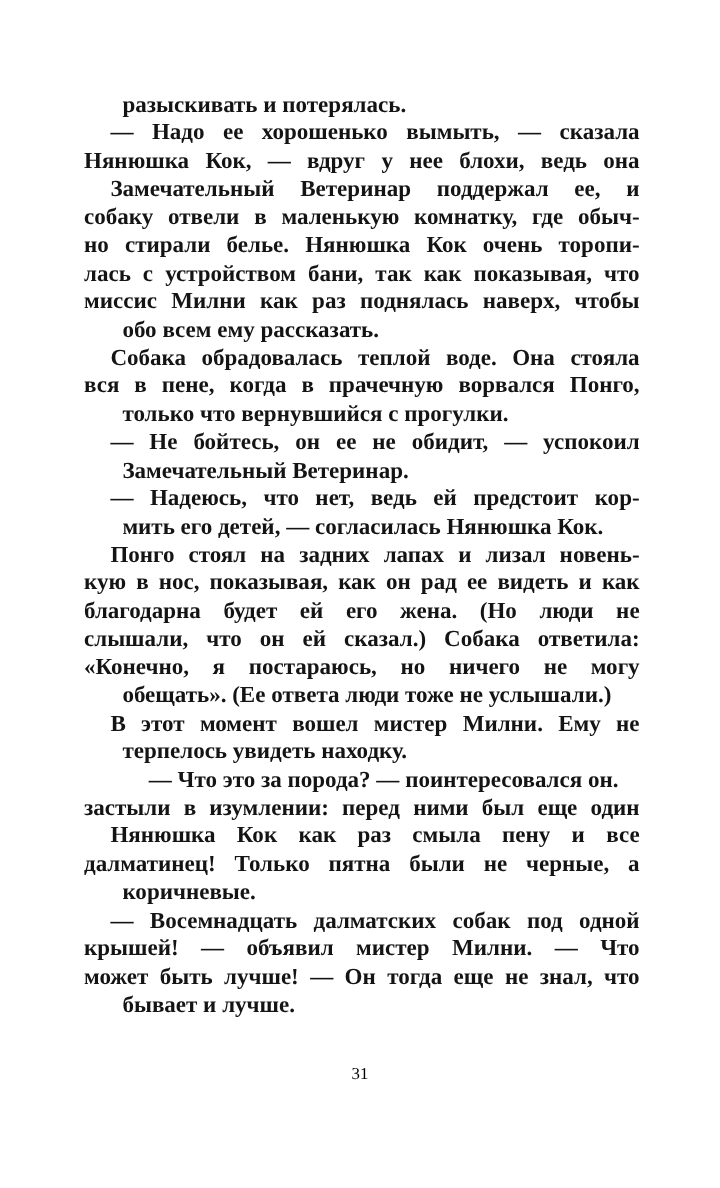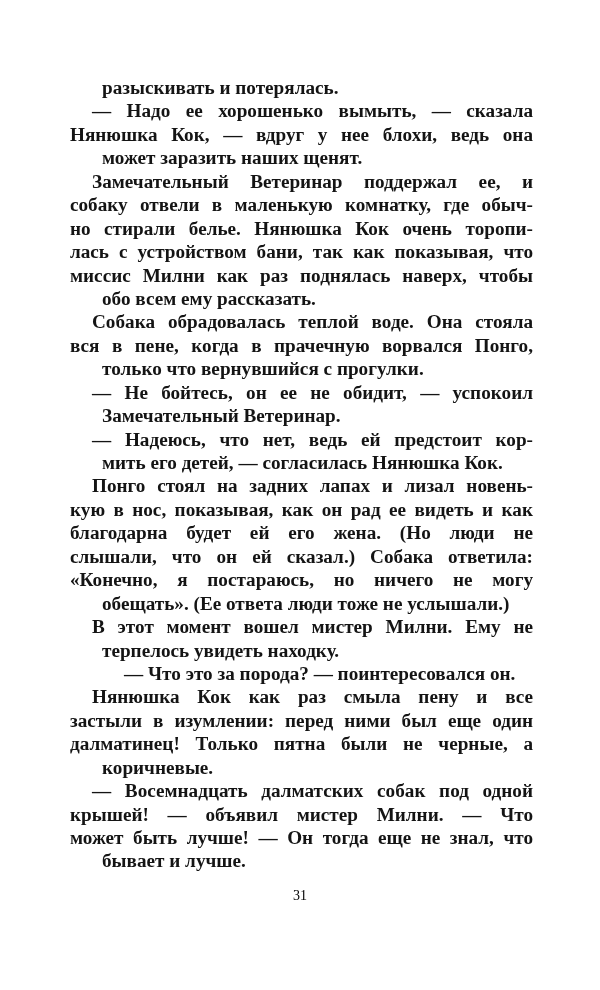--- a/index.html
+++ b/index.html
@@ -36,21 +36,20 @@
     color: #000000;
   }
 </style>
 </head>
 <body>
 
 <div class="page" id="page-text">
     <span class="line last">разыскивать и потерялась.</span>
     <span class="line indent">— Надо ее хорошенько вымыть, — сказала</span>
     <span class="line">Нянюшка Кок, — вдруг у нее блохи, ведь она</span>
-    <span class="line last">может заразить наших щенят.</span>
     <span class="line indent">Замечательный Ветеринар поддержал ее, и</span>
     <span class="line">собаку отвели в маленькую комнатку, где обыч-</span>
     <span class="line">но стирали белье. Нянюшка Кок очень торопи-</span>
     <span class="line">лась с устройством бани, так как показывая, что</span>
     <span class="line">миссис Милни как раз поднялась наверх, чтобы</span>
     <span class="line last">обо всем ему рассказать.</span>
     <span class="line indent">Собака обрадовалась теплой воде. Она стояла</span>
     <span class="line">вся в пене, когда в прачечную ворвался Понго,</span>
     <span class="line last">только что вернувшийся с прогулки.</span>
     <span class="line indent">— Не бойтесь, он ее не обидит, — успокоил</span>
@@ -59,22 +58,22 @@
     <span class="line last">мить его детей, — согласилась Нянюшка Кок.</span>
     <span class="line indent">Понго стоял на задних лапах и лизал новень-</span>
     <span class="line">кую в нос, показывая, как он рад ее видеть и как</span>
     <span class="line">благодарна будет ей его жена. (Но люди не</span>
     <span class="line">слышали, что он ей сказал.) Собака ответила:</span>
     <span class="line">«Конечно, я постараюсь, но ничего не могу</span>
     <span class="line last">обещать». (Ее ответа люди тоже не услышали.)</span>
     <span class="line indent">В этот момент вошел мистер Милни. Ему не</span>
     <span class="line last">терпелось увидеть находку.</span>
     <span class="line indent last">— Что это за порода? — поинтересовался он.</span>
+    <span class="line">застыли в изумлении: перед ними был еще один</span>
     <span class="line indent">Нянюшка Кок как раз смыла пену и все</span>
-    <span class="line">застыли в изумлении: перед ними был еще один</span>
     <span class="line">далматинец! Только пятна были не черные, а</span>
     <span class="line last">коричневые.</span>
     <span class="line indent">— Восемнадцать далматских собак под одной</span>
     <span class="line">крышей! — объявил мистер Милни. — Что</span>
     <span class="line">может быть лучше! — Он тогда еще не знал, что</span>
     <span class="line last">бывает и лучше.</span>
   </div>
 <div class="page-number">31</div>
 
 </body></html>

